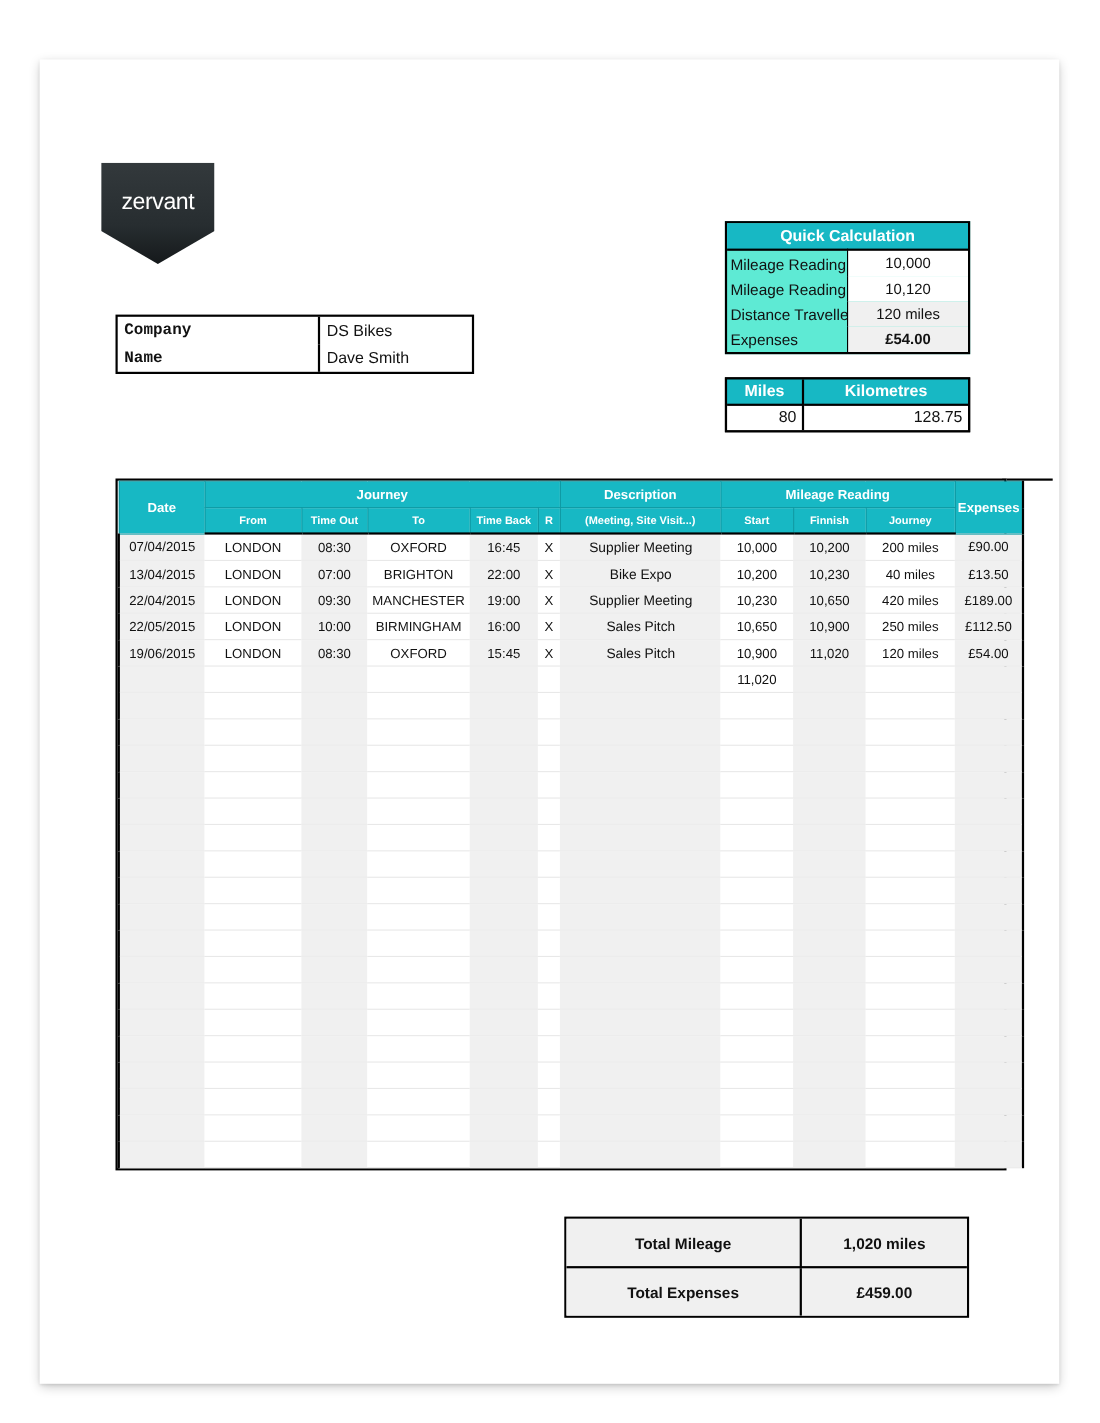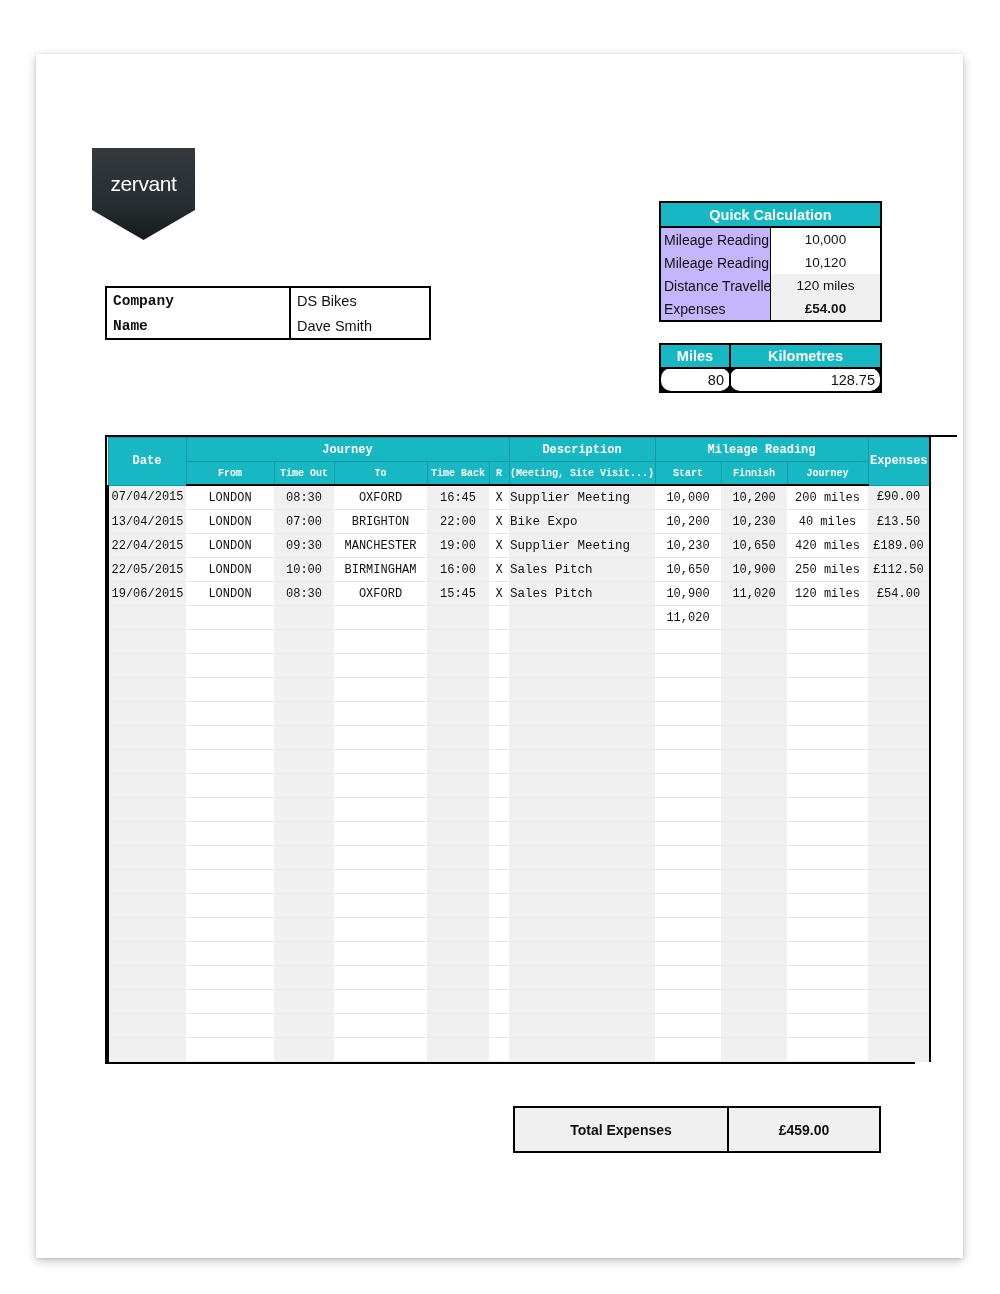--- a/index.html
+++ b/index.html
@@ -30,63 +30,63 @@
   .tbl{border-collapse:collapse;table-layout:fixed;}
   .tbl td,.tbl th{padding:0;margin:0;}
 
   
   .infobox{position:absolute;left:69px;top:232px;width:322px;border:2px solid #000;background:#fff;}
   .infobox table{width:100%;border-collapse:collapse;table-layout:fixed;}
   .infobox td{height:25px;font-size:14.5px;color:#111;padding:0 6px;vertical-align:middle;}
   .infobox td.lbl{font-weight:bold;width:170px;border-right:2px solid #000;font-family:Liberation Mono, monospace;}
 
   
-  .qcalc{position:absolute;left:623px;top:147px;width:219px;border:2px solid #000;background:#c4b5fd;}
+  .qcalc{position:absolute;left:623px;top:147px;width:219px;border:2px solid #000;background:#5eead4;}
   .qcalc table{width:100%;border-collapse:collapse;table-layout:fixed;}
   .qc-title{
     background:#17b8c4;color:#fff;font-weight:bold;font-size:14.5px;
     text-align:center;height:23px;vertical-align:middle;border-bottom:2px solid #000;
   }
   .qcalc td.k{font-size:14px;color:#111;height:23px;padding:0 3px;vertical-align:middle;
     white-space:nowrap;overflow:hidden;border-right:1px solid #000;width:134px;}
   .qcalc td.v{font-size:13.5px;color:#111;height:23px;text-align:center;vertical-align:middle;background:#fff;}
   .qcalc tr.shaded td.v{background:#f0f0f0;}
   .qcalc td.v.bold{font-weight:bold;}
 
   
   .mkbox{position:absolute;left:623px;top:289px;width:219px;border:2px solid #000;background:#000000;}
   .mkbox table{width:100%;border-collapse:collapse;table-layout:fixed;}
   .mkbox th{background:#17b8c4;color:#fff;font-weight:bold;font-size:14.5px;height:22px;
     text-align:center;vertical-align:middle;border-bottom:2px solid #000;}
   .mkbox th.m{width:68px;border-right:2px solid #000;}
   .mkbox td{height:22px;font-size:14.5px;color:#111;text-align:right;padding:0 5px;
-    vertical-align:middle;background:#fff;border-radius:10px;}
+    vertical-align:middle;background:#fff;}
   .mkbox td.m{border-right:2px solid #000;}
 
   
   .ledger{position:absolute;left:69px;top:381px;width:806px;border:2px solid #000;background:#fff;}
-  .ledger table{width:100%;border-collapse:collapse;table-layout:fixed;font-family:Liberation Mono, monospace;}
+  .ledger table{width:100%;border-collapse:collapse;table-layout:fixed;}
   .ledger th{
     background:#17b8c4;color:#ffffff;font-weight:bold;font-size:10px;
     text-align:center;vertical-align:middle;
     border:1px solid #0f9aa4;
   }
   .ledger th.hgrp{height:23px;font-size:12px;border-bottom:1px solid #0f9aa4;}
   .ledger th.hsub{height:22px;}
   .ledger th.thickR{border-right:2px solid #000;}
   .ledger th.thickB{border-bottom:2px solid #000;}
   .ledger td{
     height:23px;font-size:12px;color:#111;text-align:center;vertical-align:middle;
     border-bottom:1px solid #e8e8e8;
   }
   .ledger td.gray{background:#f0f0f0;border-bottom:1px solid #ececec;}
   .ledger td.white{background:#ffffff;}
   .ledger td.thickL{border-left:2px solid #000;}
   .ledger td.thickR{border-right:2px solid #000;}
-  .ledger td.desc{text-align:left;padding-left:1px;font-size:12.5px;}
+  .ledger td.desc{text-align:center;padding-left:1px;font-size:12.5px;}
   .topline{position:absolute;left:875px;top:381px;width:46px;height:2px;background:#000;}
 
   
   .totals{position:absolute;left:477px;top:1052px;width:364px;border:2px solid #000;background:#fff;}
   .totals table{width:100%;border-collapse:collapse;table-layout:fixed;}
   .totals td{height:43px;font-size:14px;color:#111;font-weight:bold;text-align:center;
     vertical-align:middle;background:#f0f0f0;}
   .totals td.k{width:212px;border-right:2px solid #000;}
   .totals tr.first td{border-bottom:2px solid #000;}
 </style>
@@ -514,20 +514,24 @@
             <td class="white"></td>
             <td class="gray thickR"></td>
           </tr>
         </tbody>
     </table>
   </div>
 
   <div class="totals">
     <table class="tbl">
       <tbody>
+        <tr class="first">
+          <td class="k">Total Mileage</td>
+          <td>1,020 miles</td>
+        </tr>
         <tr>
           <td class="k">Total Expenses</td>
           <td>£459.00</td>
         </tr>
       </tbody>
     </table>
   </div>
 
 </div>
 

